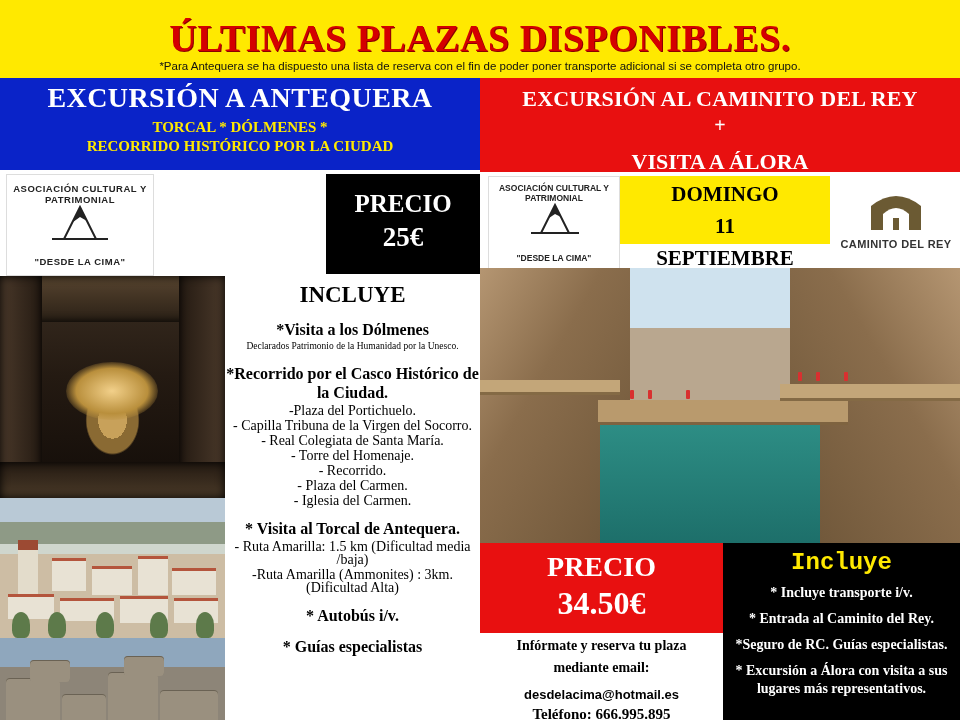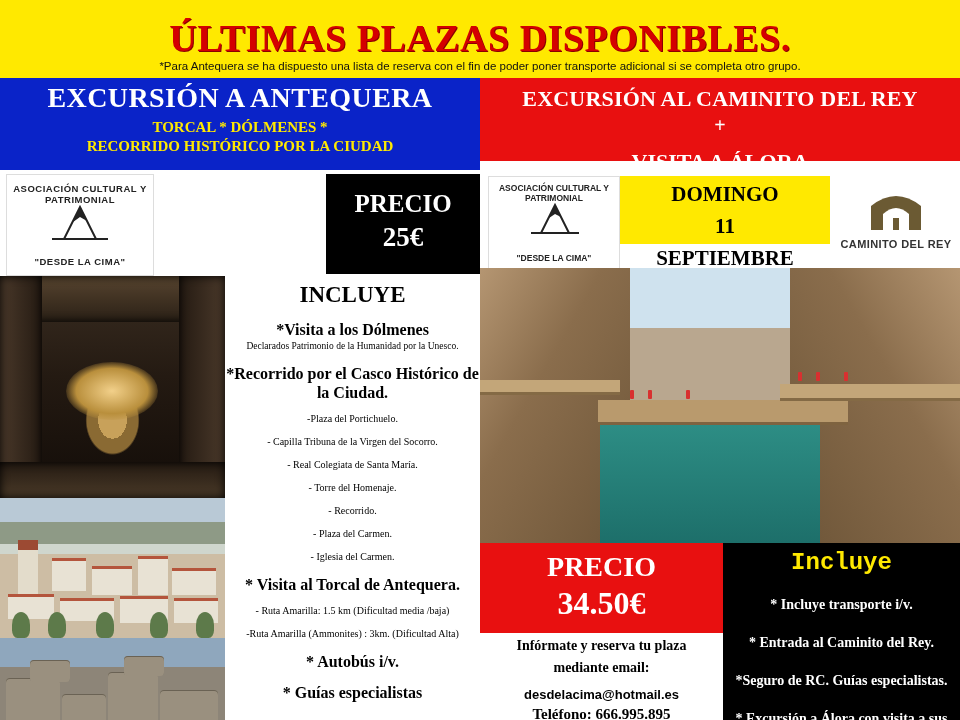--- a/index.html
+++ b/index.html
@@ -87,27 +87,27 @@
     position:absolute;left:0;top:560px;width:225px;height:160px;overflow:hidden;background:#6d6157;
   }
 
   .includes{
     position:absolute;left:225px;top:198px;width:255px;height:458px;background:#fff;color:#000;
     text-align:center;
   }
   .includes .h{font-weight:bold;font-size:23px;margin-top:6px;}
   .includes .li{font-weight:bold;font-size:16px;margin-top:12px;line-height:19px;}
   .includes .sub{font-size:9.5px;line-height:12px;margin-top:1px;}
-  .includes .sub2{font-size:10px;line-height:13px;margin-top:10px;}
+  .includes .sub2{font-size:14px;line-height:13px;margin-top:2px;}
 
   
   .right{position:absolute;left:480px;top:78px;width:480px;height:642px;background:#fff;}
 
   .red-head{
-    position:absolute;left:0;top:0;width:480px;height:83px;background:#e81010;color:#fff;text-align:center;
+    position:absolute;left:0;top:0;width:480px;height:94px;background:#e81010;color:#fff;text-align:center;
   }
   .red-head .t1{font-weight:bold;font-size:22px;margin-top:8px;letter-spacing:.2px;}
   .red-head .plus{font-weight:bold;font-size:20px;margin-top:2px;}
   .red-head .t2{font-weight:bold;font-size:22px;margin-top:12px;}
 
   .logo-box2{
     position:absolute;left:8px;top:98px;width:130px;height:92px;background:#fff;border:1px solid #ddd;overflow:hidden;
   }
   .logo-top2{
     position:absolute;left:0;top:6px;width:130px;text-align:center;
@@ -148,21 +148,21 @@
   .contact-right .l1{font-weight:bold;font-size:14px;line-height:18px;margin-top:4px;}
   .contact-right .mail{font-family:"Liberation Sans", sans-serif;font-weight:bold;font-size:13px;margin-top:10px;}
   .contact-right .tel{font-weight:bold;font-size:15px;margin-top:4px;}
 
   .includes-right{
     position:absolute;left:243px;top:465px;width:237px;height:255px;background:#000;color:#fff;text-align:center;
   }
   .includes-right .h{
     font-family:"Liberation Mono", monospace;font-weight:bold;font-size:24px;color:#ffe900;margin-top:6px;
   }
-  .includes-right .li{font-weight:bold;font-size:14px;line-height:18px;margin-top:20px;padding:0 8px;}
+  .includes-right .li{font-weight:bold;font-size:14px;line-height:18px;margin-top:8px;padding:0 8px;}
 
   
   .cave{position:absolute;inset:0;background:
       radial-gradient(ellipse at 50% 65%, #c8a15a 0 9%, #8a6a33 9% 16%, rgba(0,0,0,0) 17%),
       linear-gradient(180deg,#3b2e22 0%,#241a12 45%,#120c08 100%);}
   .cave .slab{position:absolute;background:#2b2017;box-shadow:0 0 10px #000 inset;}
   .cave .s1{left:0;top:0;width:42px;height:222px;background:linear-gradient(90deg,#4a392a,#241a12);}
   .cave .s2{right:0;top:0;width:46px;height:222px;background:linear-gradient(270deg,#4a392a,#241a12);}
   .cave .s3{left:0;top:0;width:225px;height:46px;background:linear-gradient(180deg,#57442f,#2a2016);}
   .cave .s4{left:0;bottom:0;width:225px;height:36px;background:linear-gradient(0deg,#4a3a28,#241a12);}

